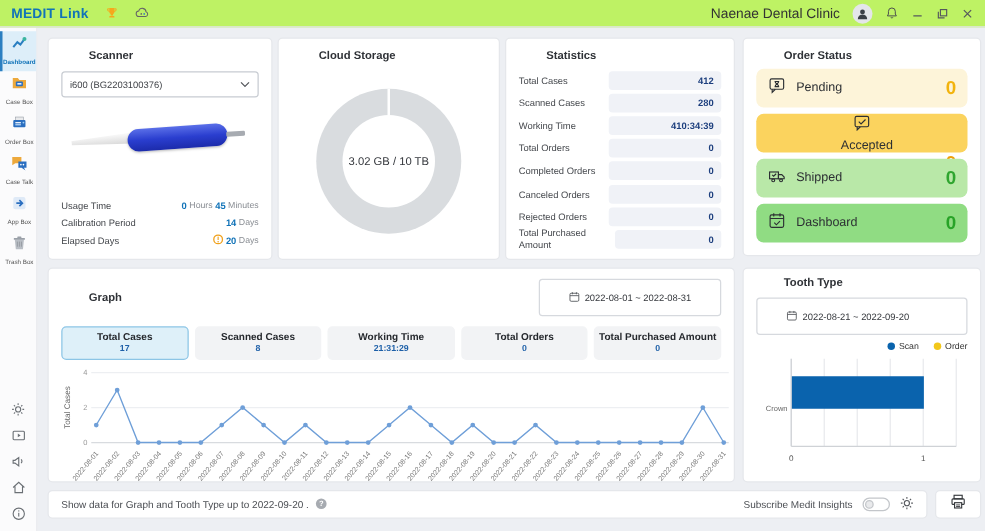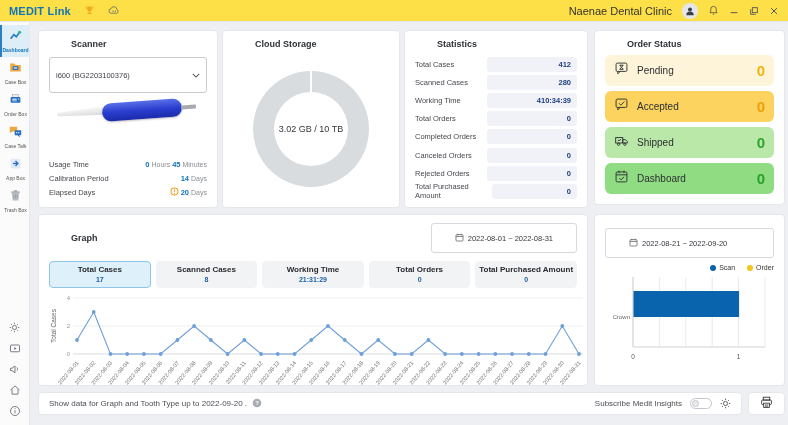--- a/index.html
+++ b/index.html
@@ -1,20 +1,20 @@
 <!DOCTYPE html>
 <html><head>
 <meta charset="utf-8">
 <style>
   * { box-sizing: border-box; margin: 0; padding: 0; }
   body { margin:0; background:#fff; font-family:"Liberation Sans", sans-serif; }
   .app { position:relative; width:788px; height:425px; background:#edeff3; overflow:hidden; }
 
   
-  .titlebar { position:absolute; left:0; top:0; width:788px; height:22px; background:#fde047;
+  .titlebar { position:absolute; left:0; top:0; width:788px; height:22px; background:#bef264;
     border-bottom:1px solid #e3e5e9; display:flex; align-items:center; justify-content:space-between; padding:0 9px; z-index:5;gap:48px;}
   .tb-left { display:flex; align-items:center; }
   .brand { color:#1173b8; font-weight:bold; font-size:11px; letter-spacing:.2px; cursor:pointer;}
   .tb-icon { margin-left:13px; display:inline-flex; align-items:center; cursor:pointer;}
   .tb-right { display:flex; align-items:center; gap:10px;}
   .clinic { font-size:11px; color:#333; }
   .avatar { width:16px; height:16px; border-radius:50%; background:#e4e6e9; display:inline-flex; align-items:center; justify-content:center; overflow:hidden; cursor:pointer;}
   .winbtn { display:inline-flex; align-items:center; cursor:pointer; }
 
   
@@ -36,21 +36,21 @@
   .p-scanner { left:8px; top:8px; width:180px; height:178px; padding:8px 10px;}
   .p-cloud   { left:192px; top:8px; width:178px; height:178px; padding:8px 10px;}
   .p-stats   { left:374px; top:8px; width:184px; height:178px; padding:8px 10px;}
   .p-order   { left:564px; top:8px; width:191px; height:175px; padding:8px 10px;}
   .p-graph   { left:8px; top:192px; width:550px; height:172px; padding:6px 8px;}
   .p-tooth   { left:564px; top:192px; width:191px; height:172px; padding:6px 10px;}
   .p-footer  { left:8px; top:370px; width:704px; height:23px; display:flex; align-items:center; padding:0 10px;}
   .p-print   { left:718px; top:370px; width:37px; height:23px; display:flex; align-items:center; justify-content:center; cursor:pointer;}
 
   
-  .sel { margin-top:8px; height:36px; border:1px solid #c8ccd2; border-radius:3px; background:#fff;
+  .sel { margin-top:8px; height:21px; border:1px solid #c8ccd2; border-radius:3px; background:#fff;
     display:flex; align-items:center; justify-content:space-between; padding:2px 6px; font-size:7.5px; color:#3c3f44; cursor:pointer;}
   .device { position:absolute; left:16px; top:56px; width:150px; height:46px; }
   .dev-tip { position:absolute; left:2px; top:21px; width:50px; height:9px;
     background:linear-gradient(180deg,#fbfbfb,#d8d8d8); clip-path:polygon(0 32%,100% 0,100% 100%,0 68%);
     transform:rotate(-5deg); }
   .dev-body { position:absolute; left:47px; top:14px; width:80px; height:18px; border-radius:9px;
     background:linear-gradient(180deg,#5a6fe8 0%,#2a3ecf 50%,#1c2bab 100%); transform:rotate(-4deg);
     box-shadow:0 1px 2px rgba(0,0,0,.25);}
   .dev-plug { position:absolute; left:126px; top:18px; width:15px; height:4px; background:#a7abb1; border-radius:1px; transform:rotate(-4deg);}
   .scan-stats { position:absolute; left:10px; right:10px; bottom:8px; }
@@ -354,21 +354,21 @@
       <div class="order-cards">
         <div class="order-card" style="background-color: rgb(253, 244, 217);">
           <span><svg viewBox="0 0 18 18" width="15" height="15" fill="none" stroke="#2c2f33" stroke-width="1.1">
                 <rect x="2.5" y="2.5" width="13" height="10" rx="1.5"></rect>
                 <path d="M4.5 12.5v3l3-3"></path>
                 <path d="M6.8 5h4.4M6.8 10h4.4M7.3 5c0 2.5 3.4 2.5 3.4 5M10.7 5c0 2.5-3.4 2.5-3.4 5"></path>
               </svg></span>
           <span class="olabel">Pending</span>
           <span class="ocount" style="color: rgb(242, 179, 13);">0</span>
         </div>
-        <div class="order-card" style="background-color: rgb(251, 211, 94);">
+        <div class="order-card" style="background-color: rgb(251, 211, 94); flex-direction: column;">
           <span><svg viewBox="0 0 18 18" width="15" height="15" fill="none" stroke="#2c2f33" stroke-width="1.1">
                 <rect x="2.5" y="2.5" width="13" height="10" rx="1.5"></rect>
                 <path d="M4.5 12.5v3l3-3"></path>
                 <path d="M6 7.5l2.2 2.2L12.5 5.5"></path>
               </svg></span>
           <span class="olabel">Accepted</span>
           <span class="ocount" style="color: rgb(239, 159, 7);">0</span>
         </div>
         <div class="order-card" style="background-color: rgb(185, 232, 168);">
           <span><svg viewBox="0 0 18 18" width="15" height="15" fill="none" stroke="#2c2f33" stroke-width="1.1">
@@ -494,20 +494,21 @@
             <text x="450.33333333333337" y="73" font-size="5.6" fill="#777" text-anchor="end" transform="rotate(-50 450.33333333333337 73)">2022-08-26</text>
             <text x="467.0666666666667" y="73" font-size="5.6" fill="#777" text-anchor="end" transform="rotate(-50 467.0666666666667 73)">2022-08-27</text>
             <text x="483.8" y="73" font-size="5.6" fill="#777" text-anchor="end" transform="rotate(-50 483.8 73)">2022-08-28</text>
             <text x="500.53333333333336" y="73" font-size="5.6" fill="#777" text-anchor="end" transform="rotate(-50 500.53333333333336 73)">2022-08-29</text>
             <text x="517.2666666666667" y="73" font-size="5.6" fill="#777" text-anchor="end" transform="rotate(-50 517.2666666666667 73)">2022-08-30</text>
             <text x="534" y="73" font-size="5.6" fill="#777" text-anchor="end" transform="rotate(-50 534 73)">2022-08-31</text>
           </svg></div>
     </section>
 
     <section class="panel p-tooth">
+      <div class="panel-title">Tooth Type</div>
       <div class="date-btn tooth-date">
         <span><svg viewBox="0 0 14 14" width="9" height="9">
               <rect x="1.5" y="2.5" width="11" height="10" rx="1.5" fill="none" stroke="#55585d" stroke-width="1.1"></rect>
               <path d="M4.5 1.2v2.6M9.5 1.2v2.6M1.5 5.5h11" stroke="#55585d" stroke-width="1.1"></path>
             </svg></span>
         <span>2022-08-21 ~ 2022-09-20</span>
       </div>
       <div class="legend">
         <span><span class="dot" style="background-color: rgb(10, 99, 173);"></span><span>Scan</span></span>
         <span><span class="dot" style="background-color: rgb(242, 199, 27);"></span><span>Order</span></span>

